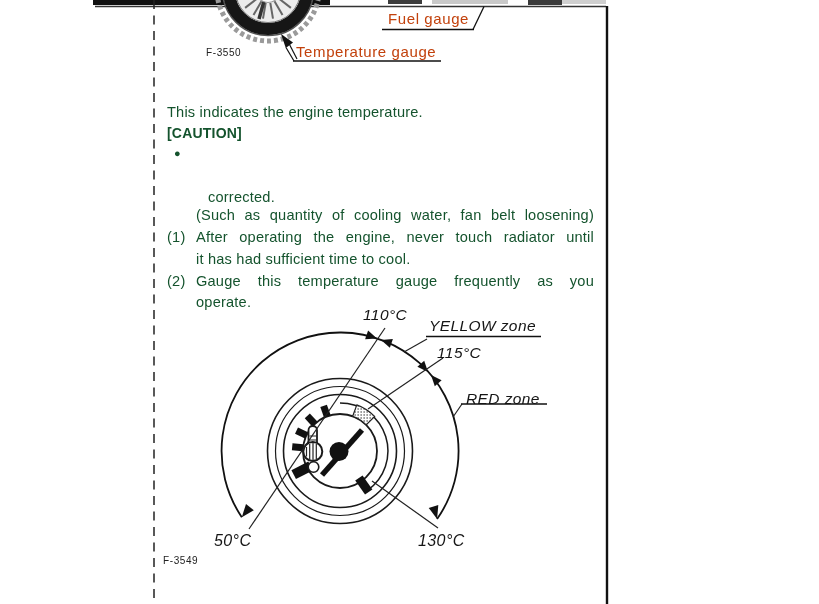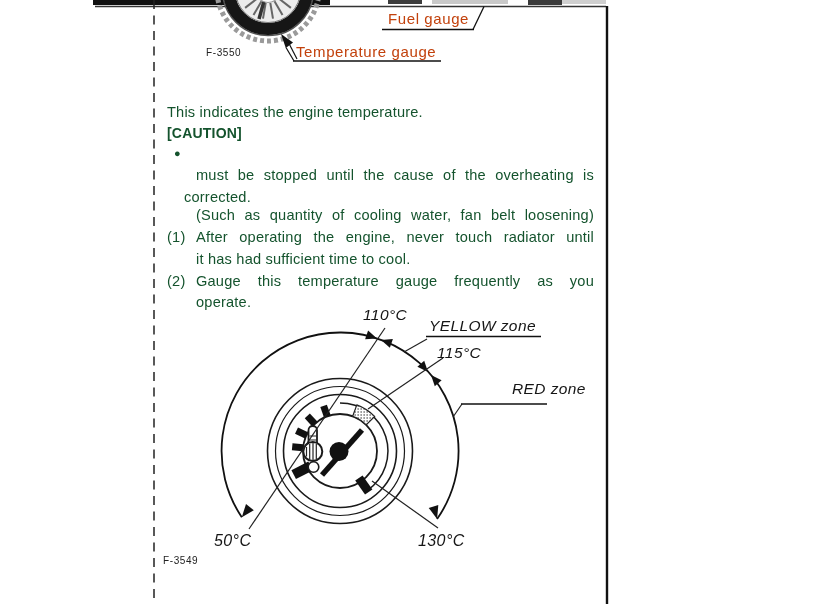--- a/index.html
+++ b/index.html
@@ -127,33 +127,32 @@
 
 <div class="t callout" style="left:388px;top:10px;">Fuel gauge</div>
 <div class="t fig" style="left:206px;top:47px;">F-3550</div>
 <div class="t callout" style="left:296px;top:43px;">Temperature gauge</div>
 
 
 <div class="t body-txt" style="left:167px;top:104px;">This indicates the engine temperature.</div>
 <div class="t body-txt b" style="left:167px;top:125px;font-size:14px;">[CAUTION]</div>
 
 <div class="t body-txt" style="left:174px;top:147px;font-size:11px;">●</div>
-<div class="t body-txt jline" style="left:196px;top:167px;width:398px;">must be stopped until the cause of the overheating is</div>
-<div class="t body-txt" style="left:184px;top:189px;text-align:right;">corrected.</div>
+<div class="t body-txt" style="left:208px;top:189px;text-align:right;">corrected.</div>
 <div class="t body-txt jline" style="left:196px;top:207px;width:398px;">(Such as quantity of cooling water, fan belt loosening)</div>
 
 <div class="t body-txt" style="left:167px;top:229px;">(1)</div>
 <div class="t body-txt" style="left:196px;top:250.5px;">it has had sufficient time to cool.</div>
 <div class="t body-txt jline" style="left:196px;top:229px;width:398px;">After operating the engine, never touch radiator until</div>
 
 <div class="t body-txt" style="left:167px;top:272.5px;">(2)</div>
 <div class="t body-txt jline" style="left:196px;top:272.5px;width:398px;">Gauge this temperature gauge frequently as you</div>
 <div class="t body-txt" style="left:196px;top:294px;">operate.</div>
 
 <div class="t zl" style="left:363px;top:306px;">110°C</div>
 <div class="t zl" style="left:429px;top:317px;">YELLOW zone</div>
 <div class="t zl" style="left:437px;top:344px;">115°C</div>
-<div class="t zl" style="left:466px;top:380px;margin-left:46px;">RED zone</div>
+<div class="t zl" style="left:466px;top:390px;">RED zone</div>
 <div class="t zl2" style="left:214px;top:532px;">50°C</div>
 <div class="t zl2" style="left:418px;top:532px;">130°C</div>
 <div class="t fig" style="left:163px;top:555px;">F-3549</div>
 
 </div>
 
 </body></html>

